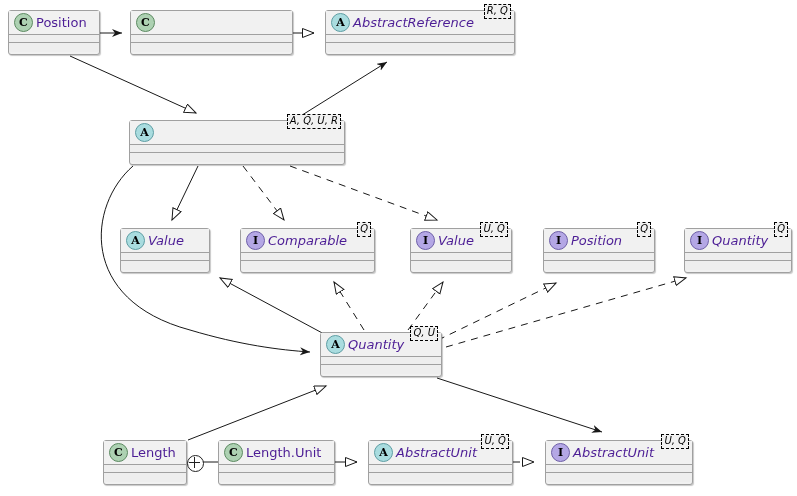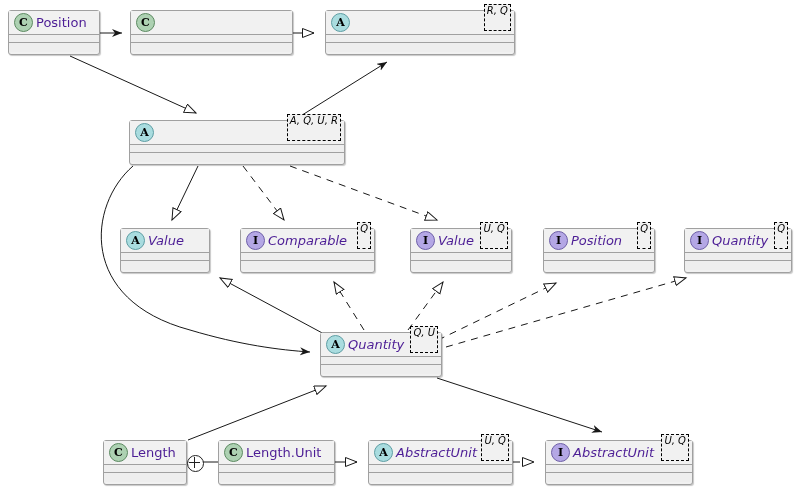--- a/index.html
+++ b/index.html
@@ -90,21 +90,21 @@
   }
   .generics-badge {
     position: absolute;
     top: -7px;
     right: 3px;
     font-size: 10px;
     font-style: italic;
     color: #000000;
     background: #F1F1F1;
     border: 1px dashed #000000;
-    padding: 0px 2px 13px 2px;
+    padding: 0px 2px 1px 2px;
     line-height: 12px;
     white-space: nowrap;
   }
   .nest-circle {
     position: absolute;
     width: 15px;
     height: 15px;
     border: 1px solid #222222;
     border-radius: 50%;
     background: #FFFFFF;
@@ -197,20 +197,21 @@
       <div class="uml-node" style="left: 130px; top: 10px; width: 163px; height: 45px;">
         <div class="node-header">
           <span class="stereo-icon icon-class">C</span>
         </div>
         <div class="node-compartment"></div>
         <div class="node-compartment last"></div>
       </div>
       <div class="uml-node" style="left: 325px; top: 10px; width: 190px; height: 45px;">
         <div class="node-header">
           <span class="stereo-icon icon-abstract">A</span>
+          <span class="node-title italic">AbstractReference</span>
         </div>
         <div class="node-compartment"></div>
         <div class="node-compartment last"></div>
         <div class="generics-badge">R, Q</div>
       </div>
       <div class="uml-node" style="left: 129px; top: 120px; width: 216px; height: 45px;">
         <div class="node-header">
           <span class="stereo-icon icon-abstract">A</span>
         </div>
         <div class="node-compartment"></div>

